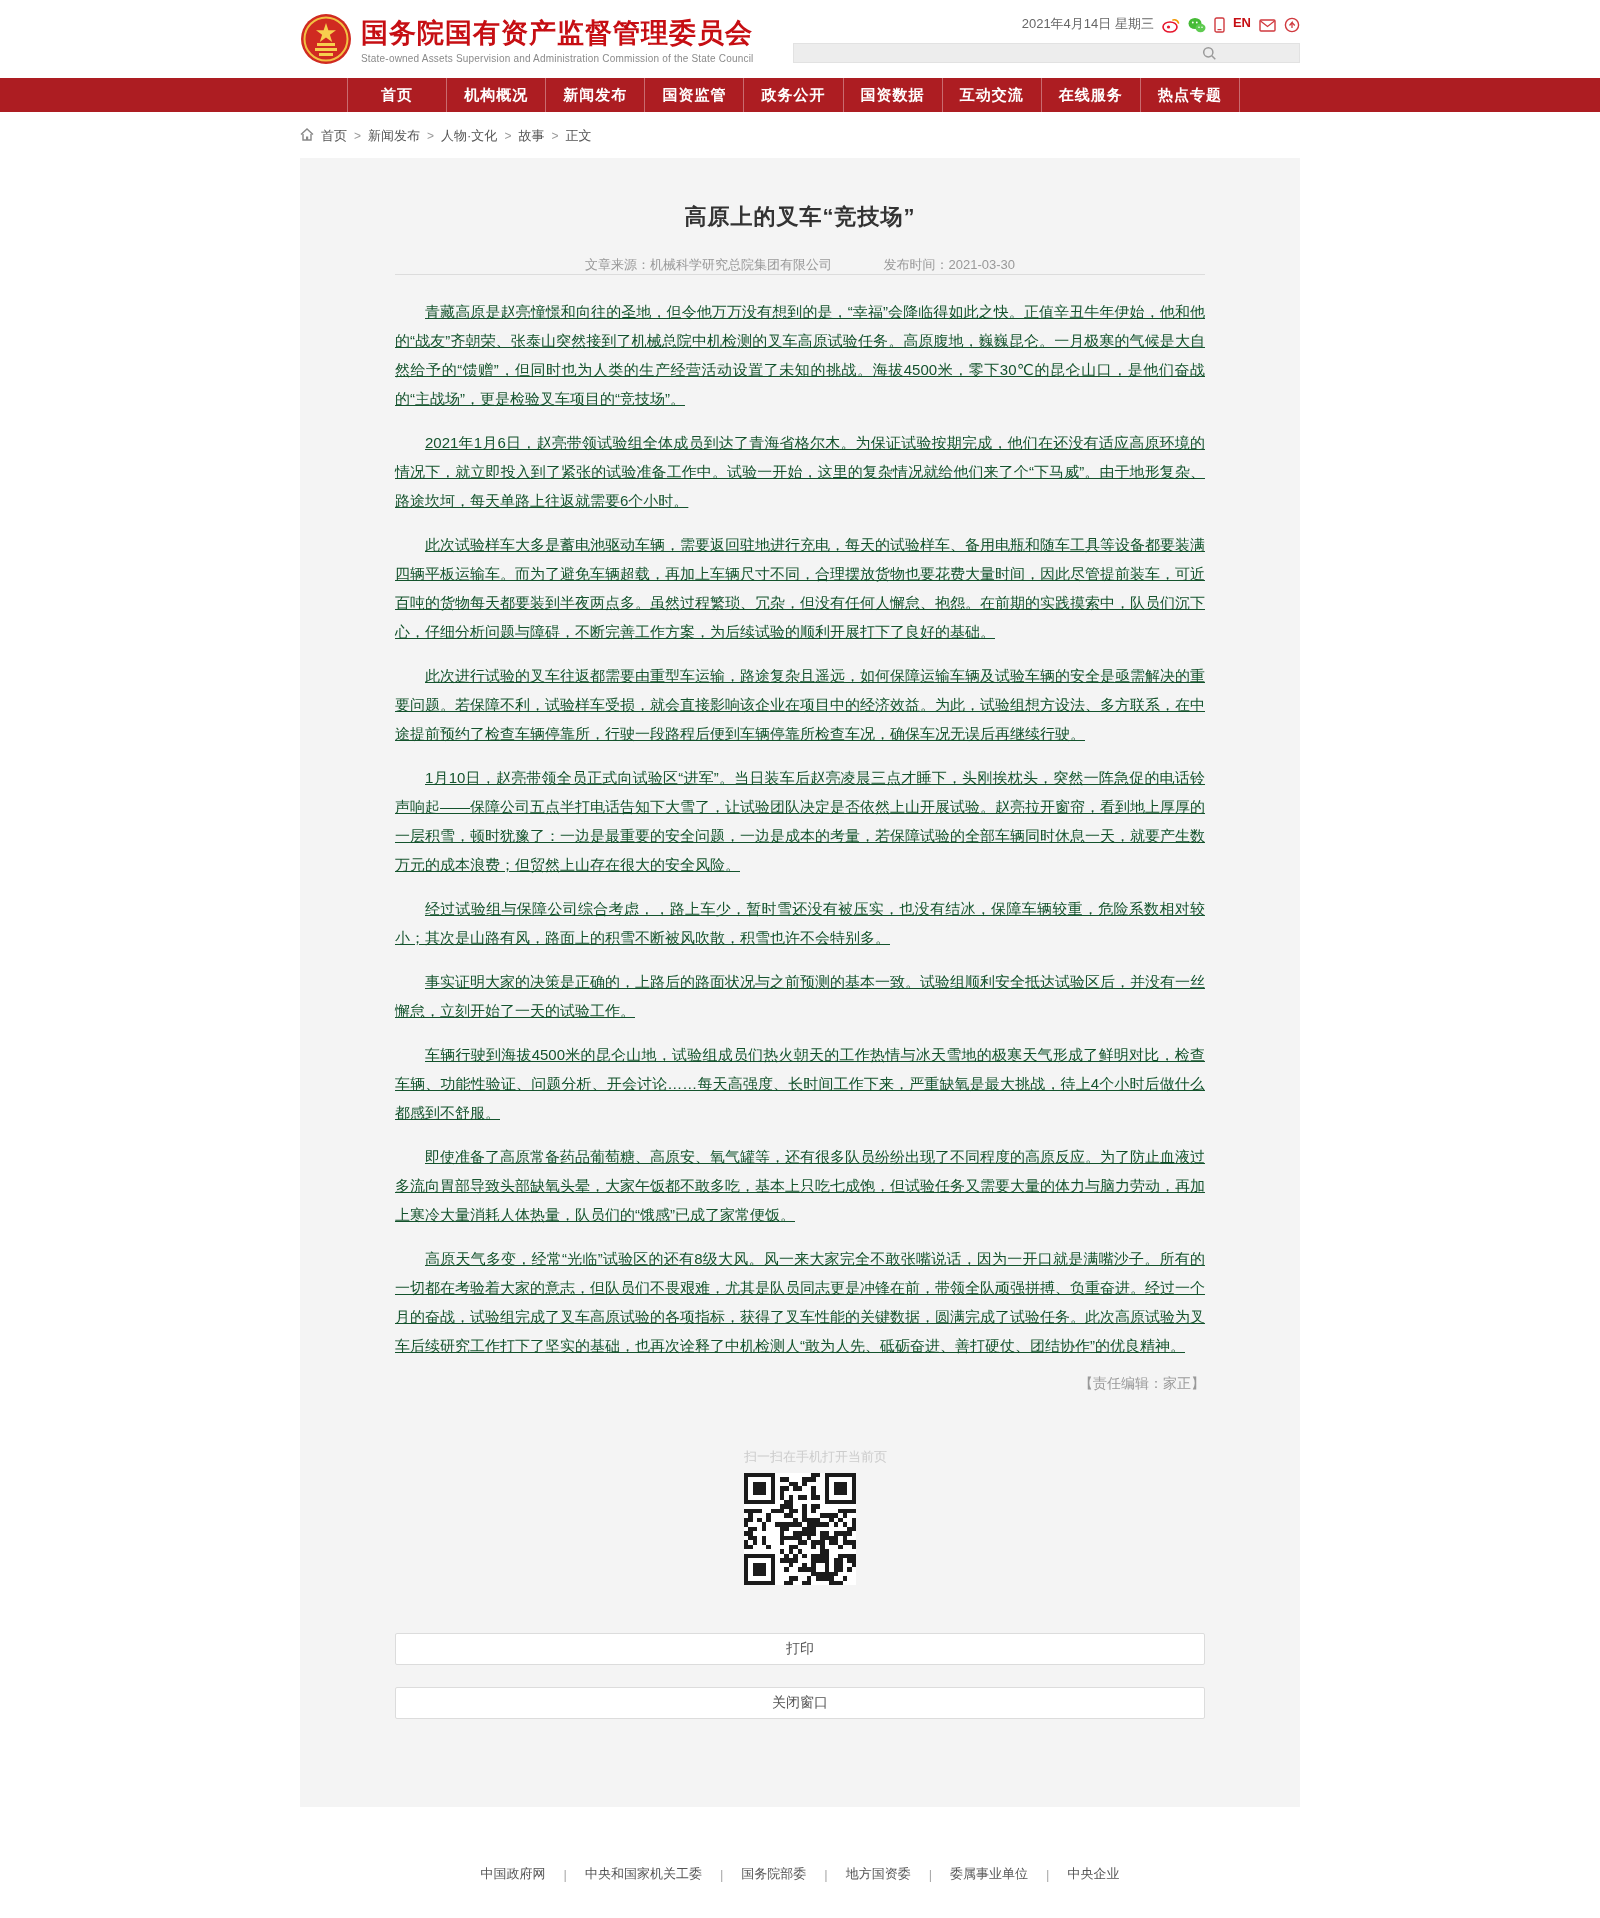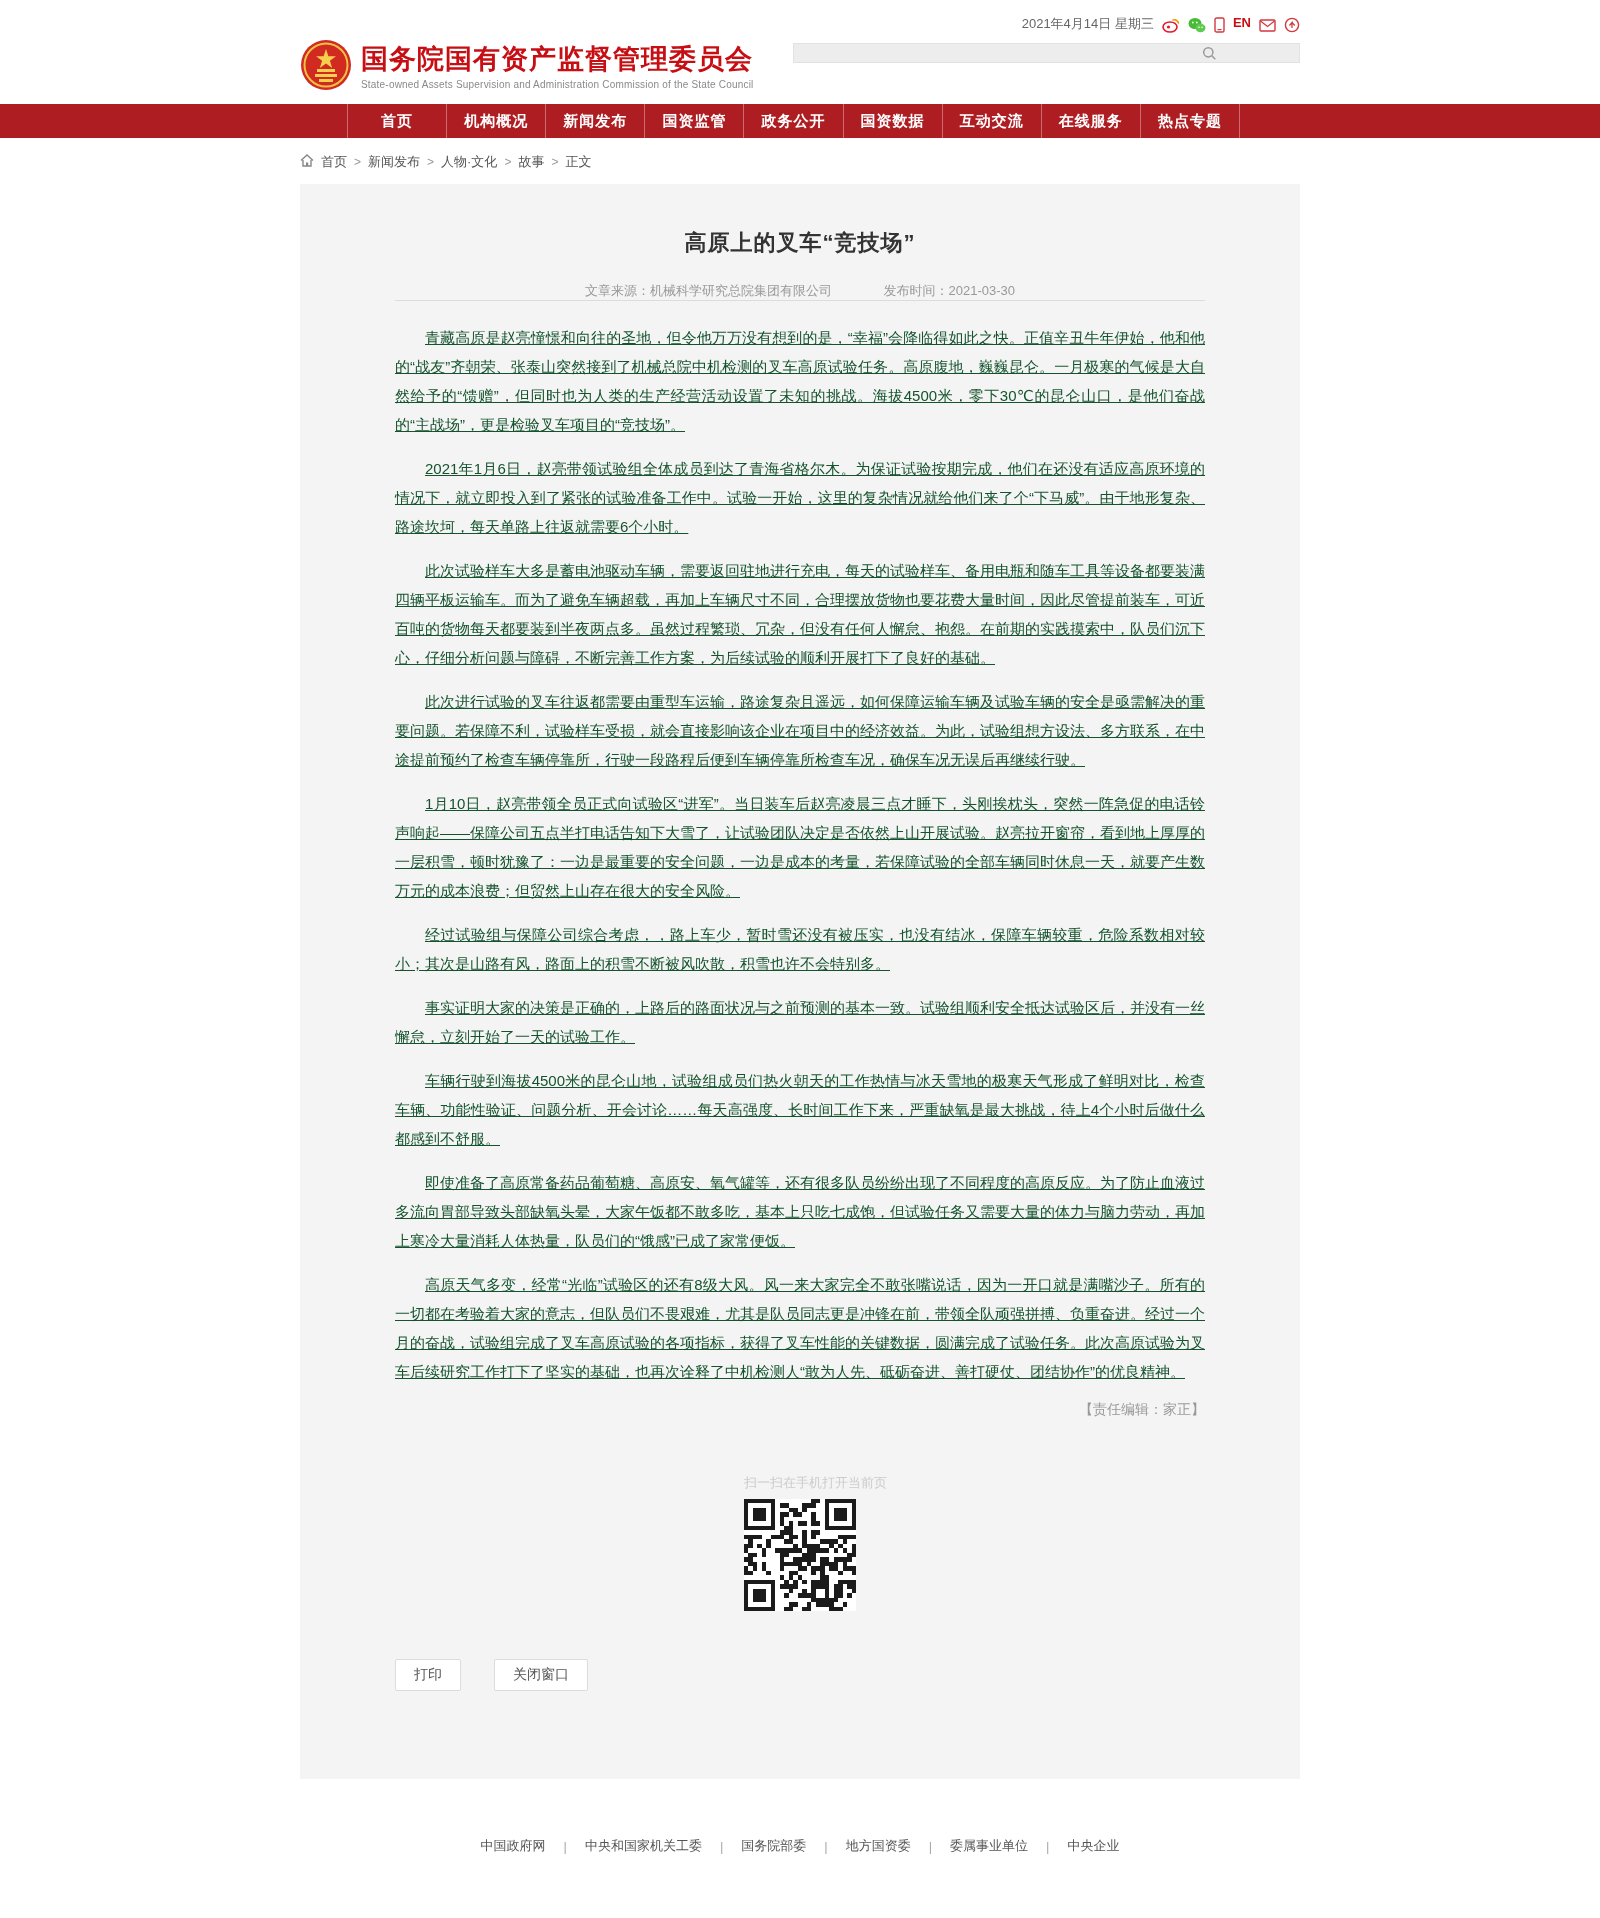--- a/index.html
+++ b/index.html
@@ -8,21 +8,21 @@
     min-width:1600px;
     background:#ffffff;
     font-family:"Liberation Sans","DejaVu Sans",sans-serif;
     color:#333;
   }
   .container { width:1000px; margin:0 auto; }
 
   
   .site-header { background:#fff; }
   .header-inner { display:flex; justify-content:space-between; align-items:flex-start; padding:13px 0 9px; }
-  .brand { display:flex; align-items:center; gap:9px; cursor:pointer;margin-top:26px; }
+  .brand { display:flex; align-items:center; gap:9px; cursor:pointer; }
   .brand-text { display:flex; flex-direction:column; }
   .site-title { color:#c60e13; font-size:27px; font-weight:bold; letter-spacing:1px; line-height:1.15; }
   .site-subtitle { color:#8a8a8a; font-size:10px; margin-top:4px; letter-spacing:.2px; }
   .header-right { display:flex; flex-direction:column; align-items:flex-end; padding-top:2px; }
   .meta-row { display:flex; gap:8px; color:#666; font-size:13px; height:20px; }
   .meta-row .icon { display:inline-flex; align-items:center; cursor:pointer; }
   .en-link { color:#c60e13; font-weight:bold; font-size:13px; cursor:pointer; }
   .search-box { position:relative; width:507px; height:20px; background:#ededed; border:1px solid #e2e2e2; margin-top:8px; }
   .search-box input { width:100%; height:100%; border:none; background:transparent; outline:none; padding:0 8px; font-size:12px; color:#333; }
   .search-glass { position:absolute; right:82px; top:2px; cursor:pointer; }
@@ -51,21 +51,21 @@
   .article-meta .meta-part + .meta-part { margin-left:48px; }
   .article-body { margin-top:22px; }
   .article-body p { font-size:15px; line-height:29px; color:#14532d; text-align:justify; text-indent:2em; margin:0 0 15px;text-decoration:underline; }
   .editor-line { text-align:right; color:#999; font-size:14px; margin-top:8px; }
 
   .qr-block { width:112px; margin:55px auto 0; }
   .qr-caption { color:#cccccc; font-size:13px; white-space:nowrap; margin-bottom:7px; }
   .qr-code { width:112px; height:112px; background:#fff; display:block; }
   .qr-code svg { display:block; width:112px; height:112px; fill:#1b1b1b; }
 
-  .actions { display:flex; justify-content:flex-start; gap:33px; margin-top:48px; }
+  .actions { display:flex; justify-content:space-between; gap:22px; margin-top:48px;flex-direction:column; }
   .btn { background:#fff; border:1px solid #dcdcdc; color:#555; font-size:14px; padding:6px 18px; border-radius:2px; cursor:pointer; font-family:inherit; }
 
   
   .site-footer { background:#fff; padding-top:26px; }
   .footer-links { display:flex; justify-content:center; align-items:center; gap:18px; font-size:13px; color:#555;margin-top:32px; }
   .footer-link { color:#555; cursor:pointer; }
   .flink-sep { color:#aaa; }
 </style>
 </head>
 <body>

